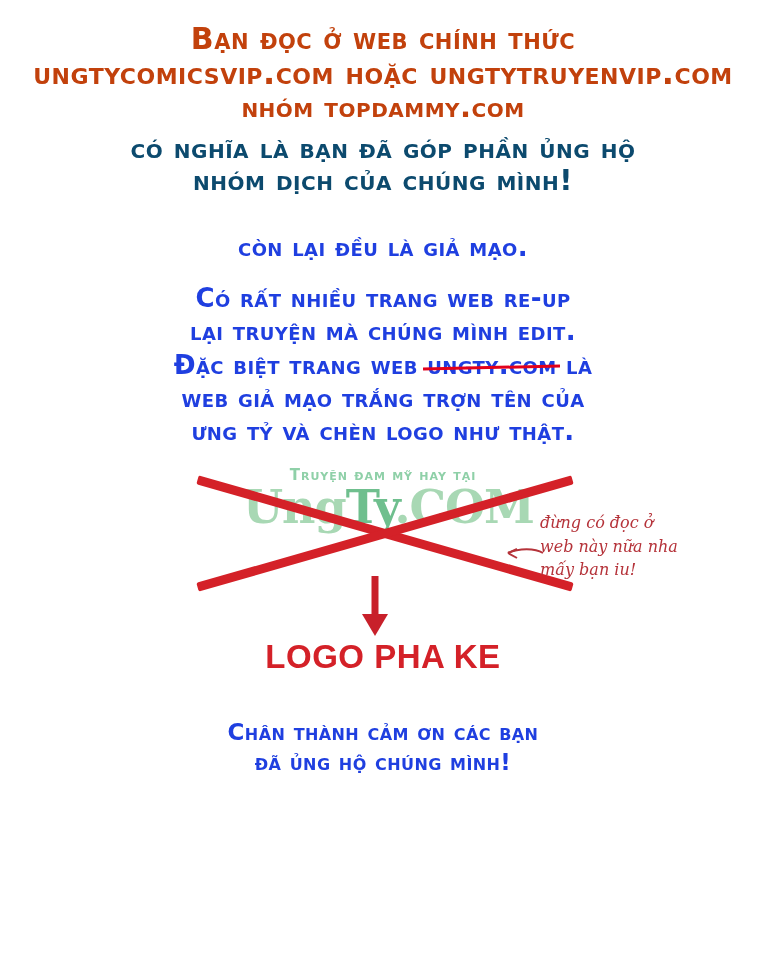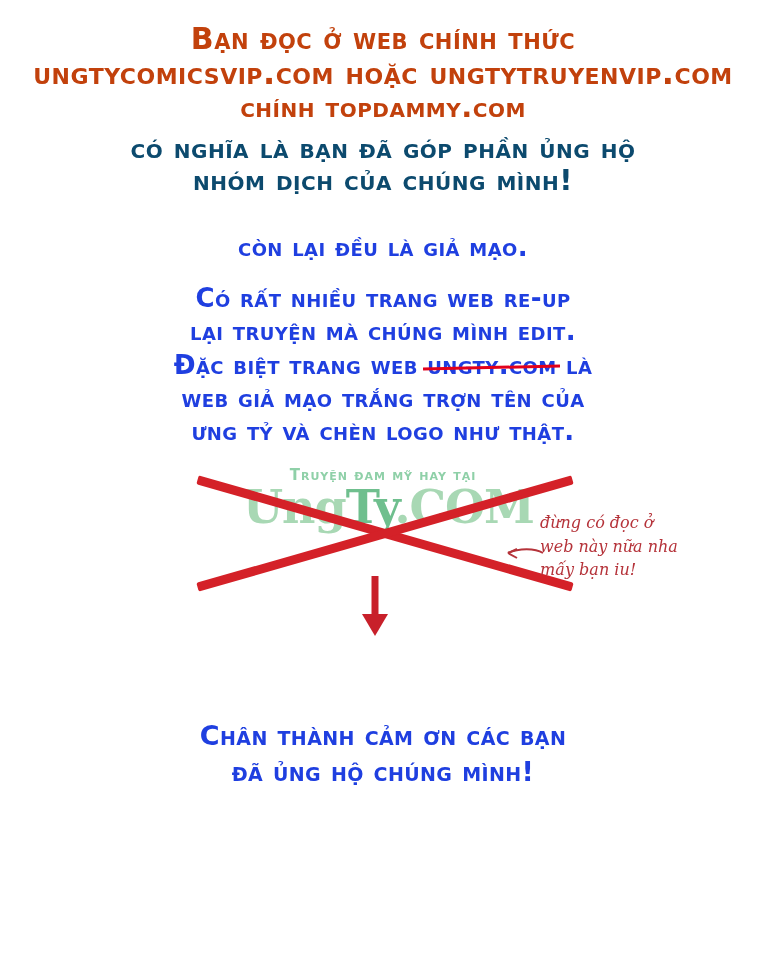--- a/index.html
+++ b/index.html
@@ -168,36 +168,36 @@
     font-weight: bold;
     letter-spacing: 0.5px;
     font-family: "Liberation Sans", sans-serif;
   }
 
   
   .thanks {
     margin-top: 22px;
     color: #1f3fe0;
     font-weight: bold;
-    font-size: 27px;
+    font-size: 23px;
     line-height: 1.3;
     letter-spacing: 0.4px;
     font-variant: small-caps;
     text-align: center;
   }
 </style>
 </head>
 <body>
 
 <div class="page">
 
   <div class="band notice-top">
     <span class="line red l1">Bạn đọc ở web chính thức</span>
     <span class="line red l2">ungtycomicsvip.com hoặc ungtytruyenvip.com</span>
-    <span class="line red l3">chính topdammy.com</span>
+    <span class="line red l3">nhóm topdammy.com</span>
     <span class="line blue l4">có nghĩa là bạn đã góp phần ủng hộ</span>
     <span class="line blue l5">nhóm dịch của chúng mình!</span>
   </div>
 
   <div class="para para-1">
     <div>còn lại đều là giả mạo.</div>
   </div>
 
   <div class="para para-2">
     <div>Có rất nhiều trang web re-up</div>
@@ -236,20 +236,21 @@
       <div>mấy bạn iu!</div>
     </div>
 
     <div class="down-arrow">
       <svg width="40" height="62" viewBox="0 0 40 62">
         <path d="M20 0 L20 46" stroke="#c8202a" stroke-width="7" fill="none"></path>
         <path d="M20 60 L7 38 L33 38 Z" fill="#c8202a"></path>
       </svg>
     </div>
 
+    <div class="logo-fake-label">LOGO PHA KE</div>
   </div>
 
   <div class="thanks">
     <div>Chân thành cảm ơn các bạn</div>
     <div>đã ủng hộ chúng mình!</div>
   </div>
 
 </div>
 
 </body></html>

